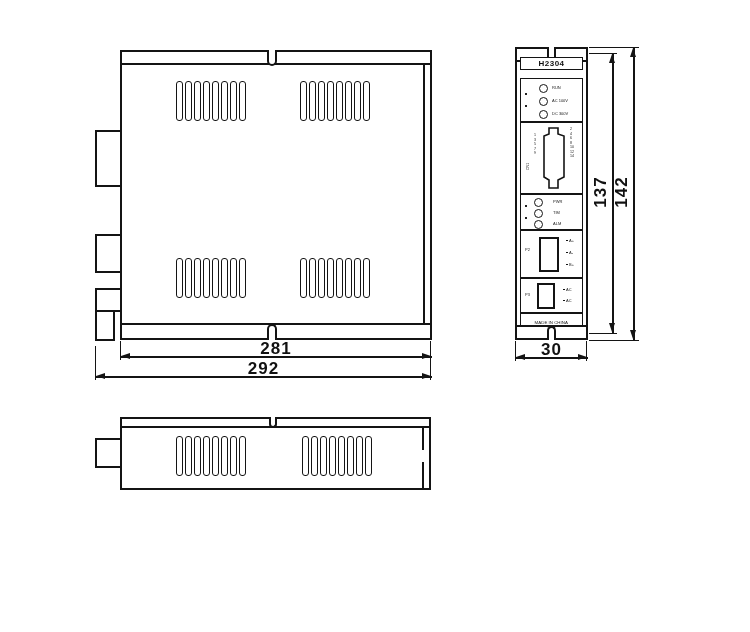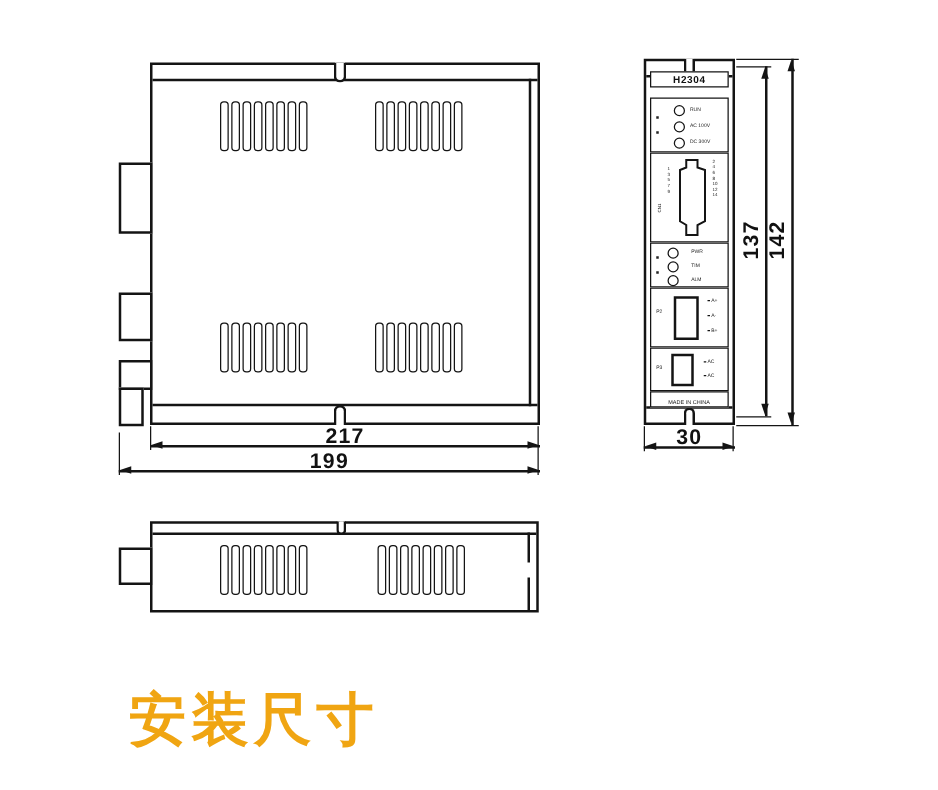--- a/index.html
+++ b/index.html
@@ -95,27 +95,27 @@
       </div>
   </div>
 
   <div class="box" style="left:95px;top:130px;width:27px;height:57px;"></div>
   <div class="box" style="left:95px;top:234px;width:27px;height:39px;"></div>
   <div class="box" style="left:95px;top:288px;width:27px;height:24px;"></div>
   <div class="box" style="left:95px;top:310px;width:20px;height:31px;"></div>
 
   <div class="extv" style="left:120px;top:341px;height:19px;"></div>
   <div class="extv" style="left:430px;top:341px;height:39px;"></div>
-  <div class="dimtxt" style="left:120px;width:312px;top:339px;">217</div>
+  <div class="dimtxt" style="left:120px;width:312px;top:339px;">281</div>
   <div class="hline" style="left:120px;top:356px;width:312px;"></div>
   <div class="arr l" style="left:121px;top:353px;"></div>
   <div class="arr r" style="left:422px;top:353px;"></div>
 
   <div class="extv" style="left:95px;top:346px;height:34px;"></div>
-  <div class="dimtxt" style="left:95px;width:337px;top:359px;">199</div>
+  <div class="dimtxt" style="left:95px;width:337px;top:359px;">292</div>
   <div class="hline" style="left:95px;top:376px;width:337px;"></div>
   <div class="arr l" style="left:96px;top:373px;"></div>
   <div class="arr r" style="left:422px;top:373px;"></div>
 
   <div class="box" style="left:515px;top:47px;width:73px;height:293px;">
     <div class="hline" style="left:0;right:0;top:11px;"></div>
     <div class="hline" style="left:0;right:0;bottom:11px;"></div>
     <div class="notch-d" style="left:30px;top:-2px;width:9px;height:14px;"></div>
     <div class="notch-u" style="left:30px;bottom:-2px;width:9px;height:14px;"></div>
 
@@ -230,15 +230,14 @@
         <div class="slot"></div>
         <div class="slot"></div>
         <div class="slot"></div>
         <div class="slot"></div>
         <div class="slot"></div>
         <div class="slot"></div>
       </div>
   </div>
   <div class="box" style="left:95px;top:438px;width:27px;height:30px;"></div>
 
-  <div id="page-title">安装尺寸</div>
 
 </div>
 
 </body></html>

